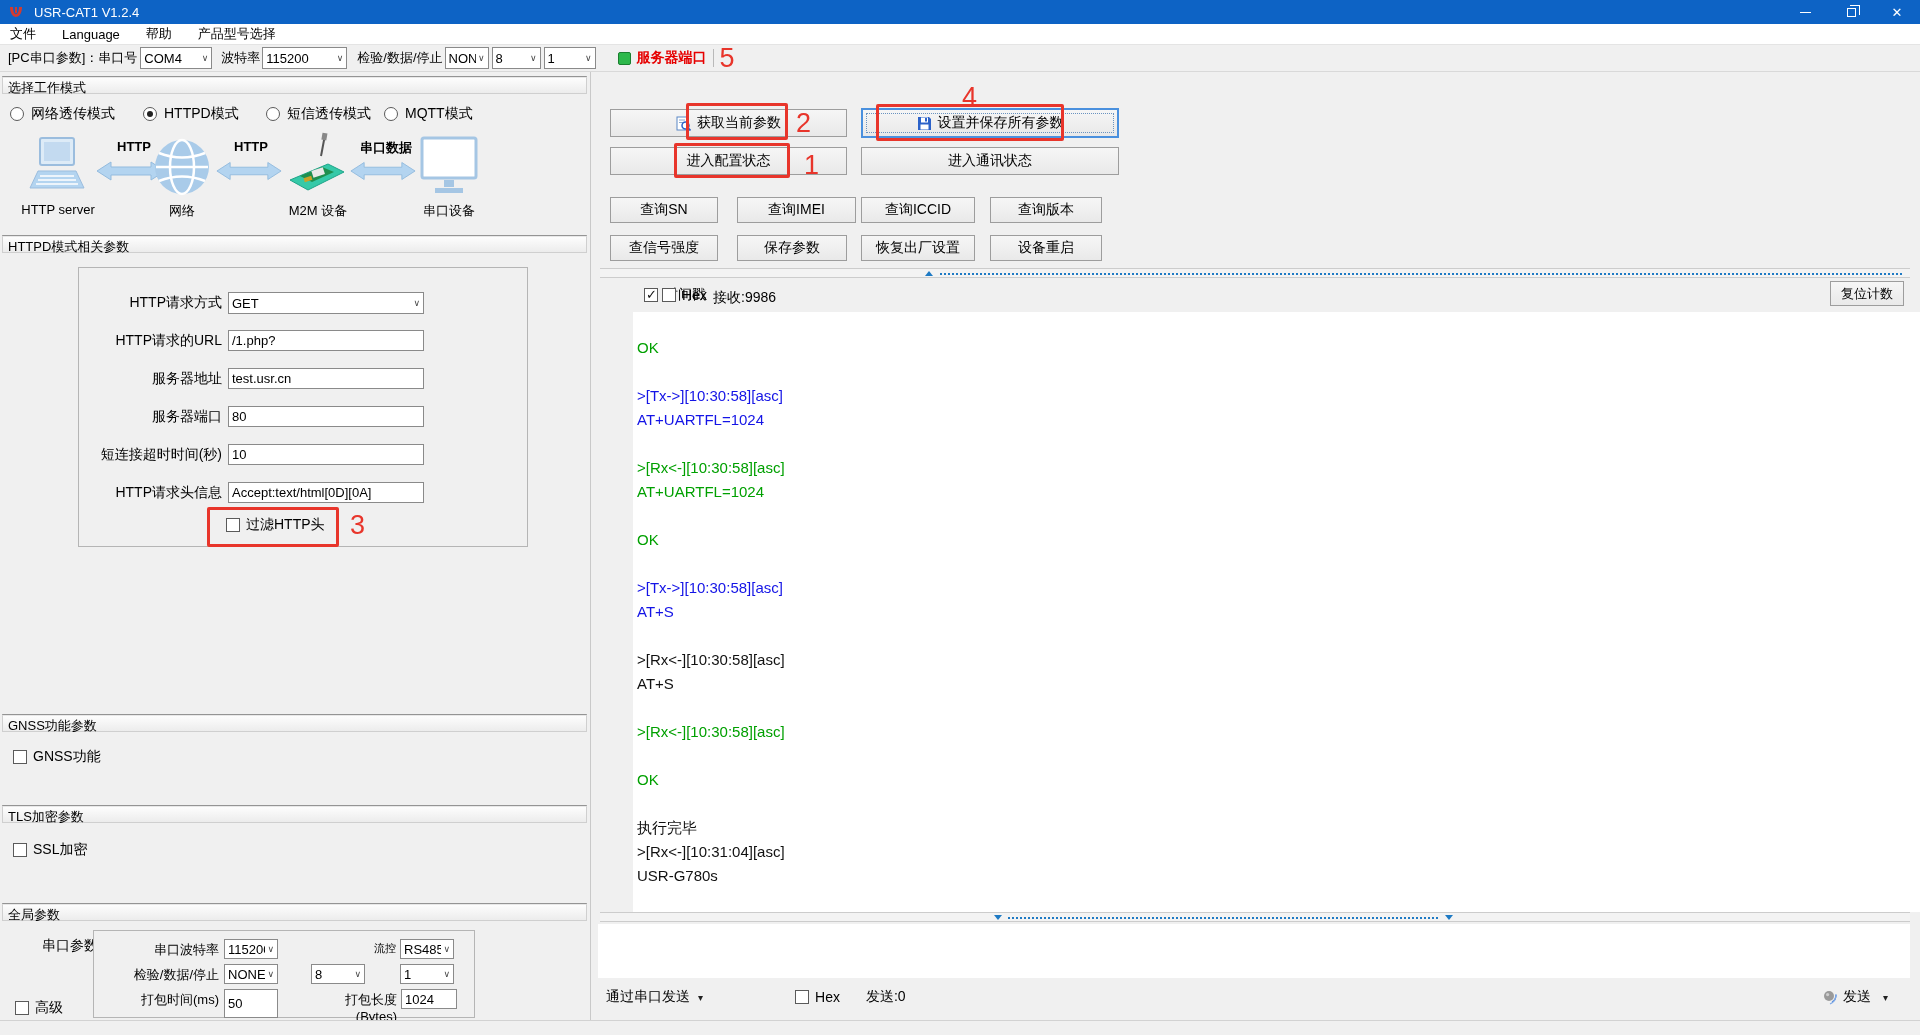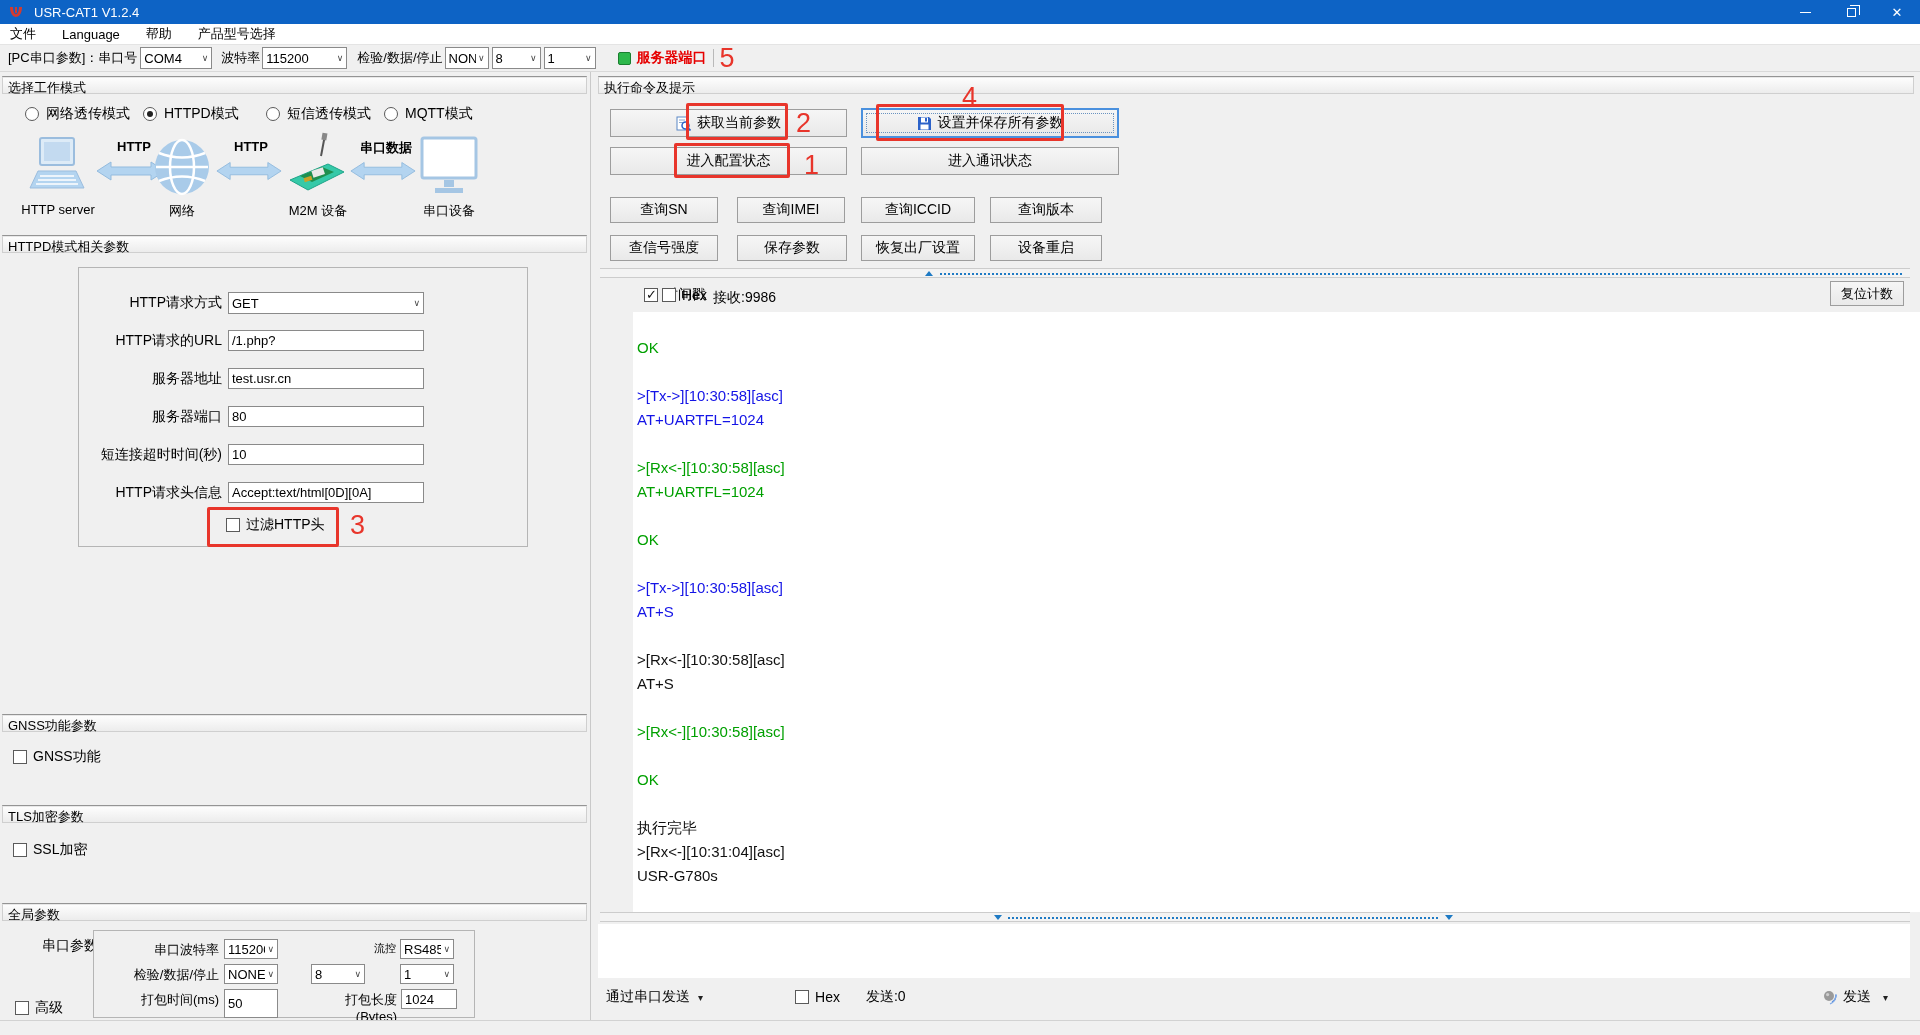--- a/index.html
+++ b/index.html
@@ -150,21 +150,21 @@
     <span class="green-dot" style="margin-left:22px;"></span>
     <span class="close-serial">服务器端口</span>
     <span class="tb-sep"></span>
     <span class="rednum" style="position:static;">5</span>
   </div>
 
   <div class="left-panel">
 
     <div class="hdrbar" style="top:4px;">选择工作模式</div>
 
-    <span class="radio-item" style="left:25px;top:33px;">
+    <span class="radio-item" style="left:10px;top:33px;">
       <span class="radio-dot"></span>
       <span class="rlabel">网络透传模式</span>
     </span>
     <span class="radio-item checked" style="left:143px;top:33px;">
       <span class="radio-dot"></span>
       <span class="rlabel">HTTPD模式</span>
     </span>
     <span class="radio-item" style="left:266px;top:33px;">
       <span class="radio-dot"></span>
       <span class="rlabel">短信透传模式</span>
@@ -305,21 +305,20 @@
       <input class="tbox" style="left: 307px; top: 58px; width: 56px; height: 20px;" value="1024">
     </div>
     <span class="cb" style="left:15px;top:928px;">
       <span class="cbbox"></span>
       <span class="cblabel">高级</span>
     </span>
   </div>
 
   <div class="right-panel">
 
-    <div class="hdrbar" style="top:4px;left:2px;right:6px;">执行命令及提示</div>
 
     <button class="btn" style="left:14px;top:37px;width:237px;height:28px;">
       <svg width="15" height="15" viewBox="0 0 15 15">
         <rect x="1" y="1" width="10" height="13" fill="#ffffff" stroke="#5b87c5"></rect>
         <line x1="3" y1="4" x2="9" y2="4" stroke="#8aa8cc"></line>
         <line x1="3" y1="6.5" x2="9" y2="6.5" stroke="#8aa8cc"></line>
         <circle cx="9.5" cy="9.5" r="3.5" fill="none" stroke="#2c62c9" stroke-width="1.5"></circle>
         <line x1="12" y1="12" x2="14.5" y2="14.5" stroke="#2c62c9" stroke-width="1.8"></line>
       </svg>
       <span>获取当前参数</span>
@@ -338,21 +337,21 @@
     <button class="btn" style="left:14px;top:75px;width:237px;height:28px;">
       <span>进入配置状态</span>
     </button>
     <button class="btn" style="left:265px;top:75px;width:258px;height:28px;">
       <span>进入通讯状态</span>
     </button>
 
     <button class="btn" style="left:14px;top:125px;width:108px;height:26px;">
         <span>查询SN</span>
       </button>
-    <button class="btn" style="left:141px;top:125px;width:108px;height:26px;">
+    <button class="btn" style="left:141px;top:125px;width:119px;height:26px;">
         <span>查询IMEI</span>
       </button>
     <button class="btn" style="left:265px;top:125px;width:114px;height:26px;">
         <span>查询ICCID</span>
       </button>
     <button class="btn" style="left:394px;top:125px;width:112px;height:26px;">
         <span>查询版本</span>
       </button>
 
     <button class="btn" style="left:14px;top:163px;width:108px;height:26px;">

